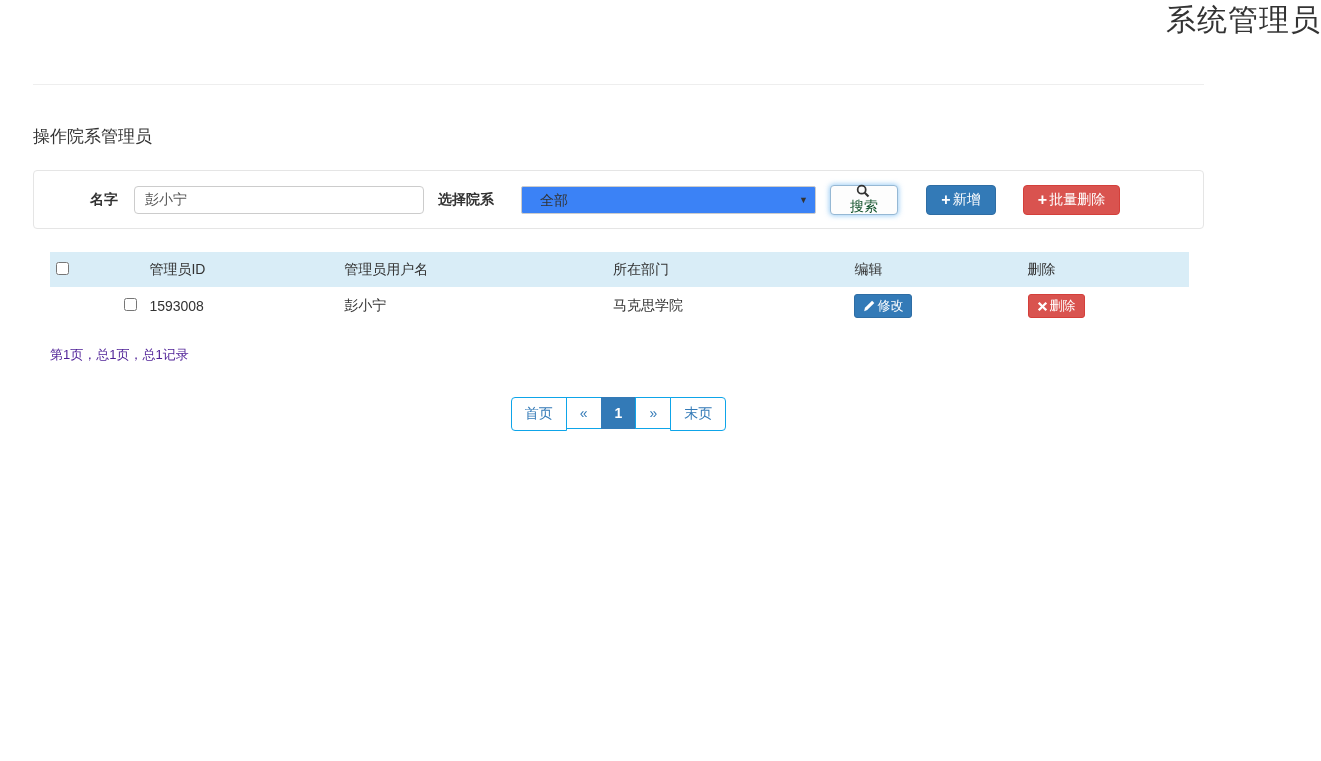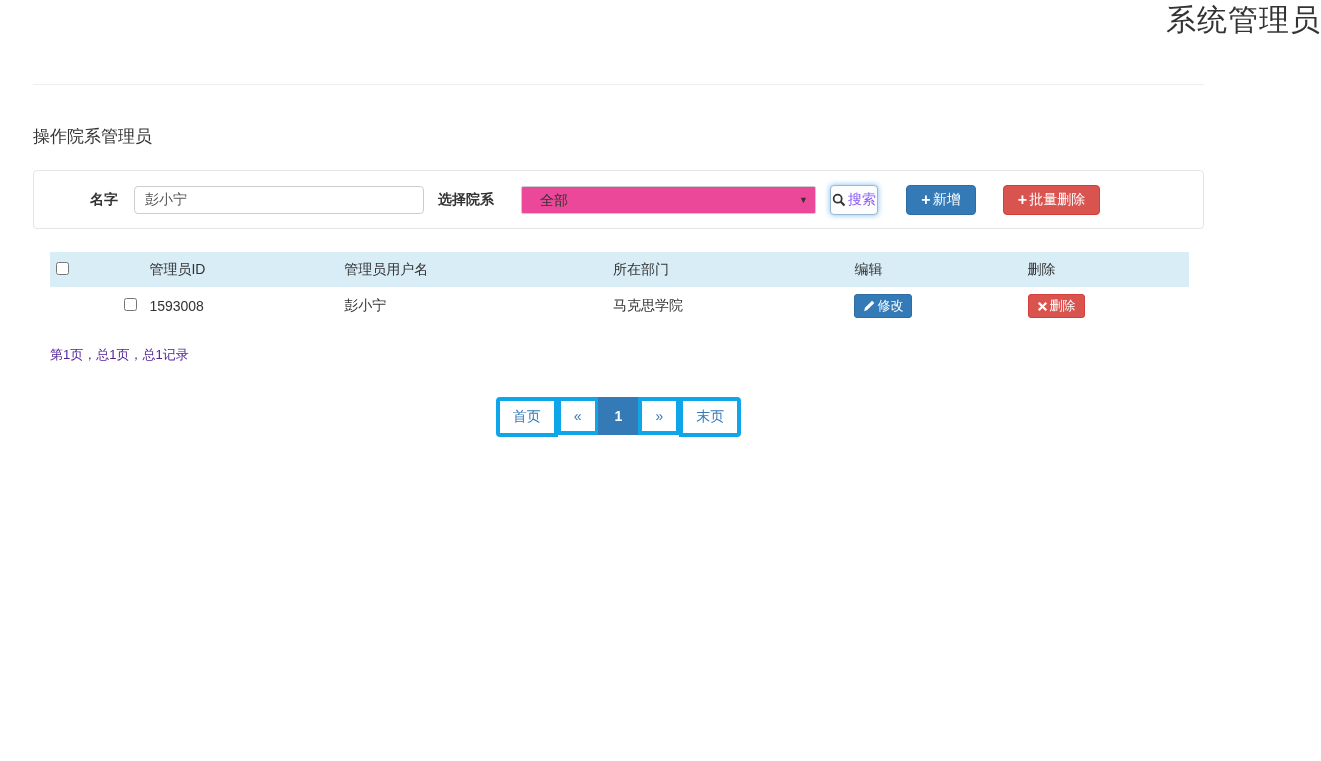--- a/index.html
+++ b/index.html
@@ -65,21 +65,21 @@
     width: 295px;
     height: 28px;
   }
   .select-wrap select {
     -webkit-appearance: none;
     appearance: none;
     width: 100%;
     height: 100%;
     border: 1px solid #ccc;
     border-radius: 2px;
-    background: #ec4899;
+    background: #3b82f6;
     padding: 0 22px 0 18px;
     font-size: 14px;
     color: #333;
     font-family: inherit;
   }
   .select-caret {
     position: absolute;
     right: 8px;
     top: 9px;
     font-size: 9px;
@@ -92,25 +92,26 @@
     align-items: center;
     justify-content: center;
     height: 30px;
     border-radius: 4px;
     font-size: 14px;
     border: 1px solid transparent;
     white-space: nowrap;
   }
   .btn-search {
     margin-left: 14px;
-    width: 48px;
+    width: 68px;
     background: #fdfdfd;
-    color: #8b5cf6;
+    color: #14532d;
     border: 1px solid #96b8d4;
     box-shadow: 0 0 5px 1px rgba(82,168,236,0.55);
+    flex-direction: column;
   }
   .btn-search .mag { margin-right: 2px; display: inline-flex; }
   .btn-primary-lg {
     margin-left: 28px;
     width: 70px;
     background: #337ab7;
     border-color: #2e6da4;
     color: #fff;
   }
   .btn-danger-lg {
@@ -173,21 +174,21 @@
   ul.pagination {
     display: inline-flex;
     list-style: none;
   }
   ul.pagination li a {
     display: block;
     padding: 7px 13px;
     font-size: 14px;
     color: #337ab7;
     background: #fff;
-    border: 4px solid #0ea5e9;
+    border: 1px solid #0ea5e9;
     margin-left: -1px;
     text-decoration: none;
     min-width: 16px;
     text-align: center;
   }
   ul.pagination li:first-child a { border-radius: 4px 0 0 4px; margin-left: 0; }
   ul.pagination li:last-child a { border-radius: 0 4px 4px 0; }
   ul.pagination li.active a {
     background: #337ab7;
     border-color: #337ab7;

